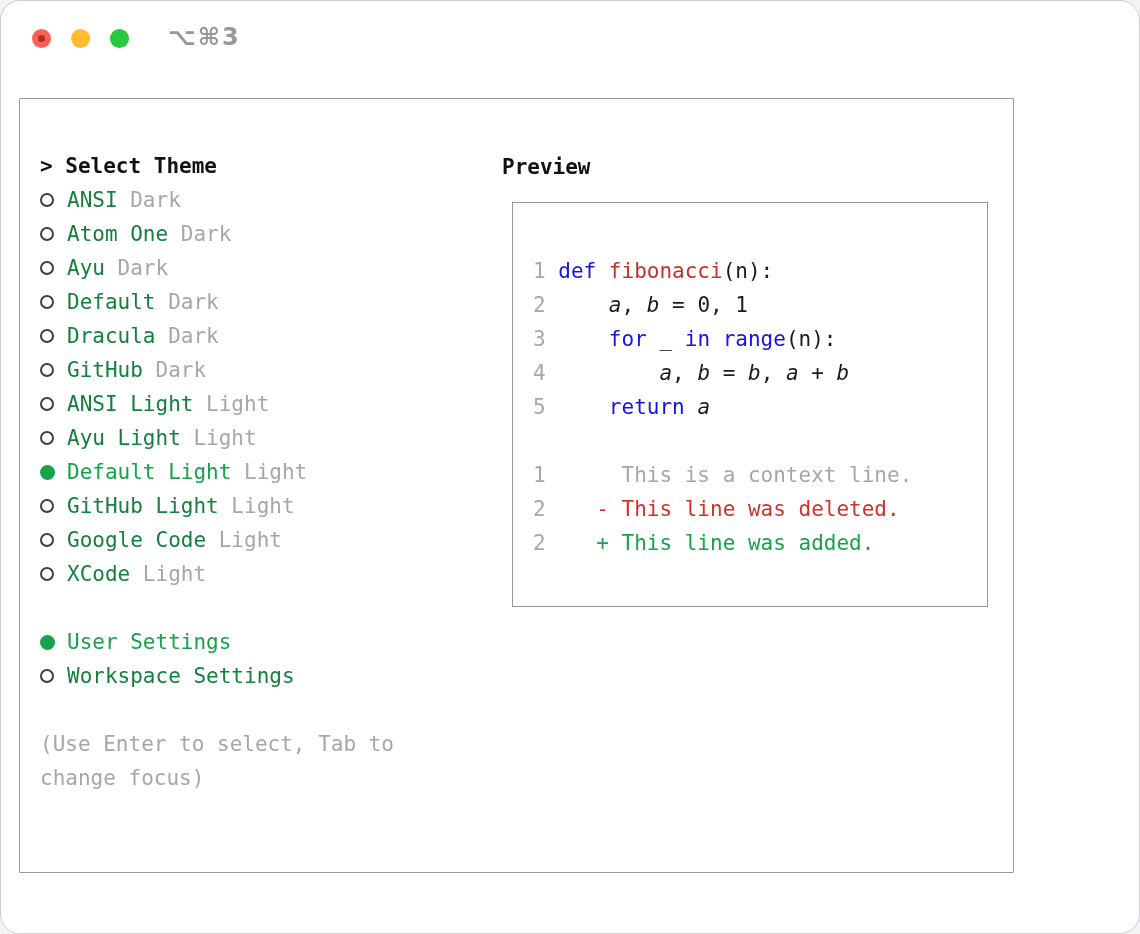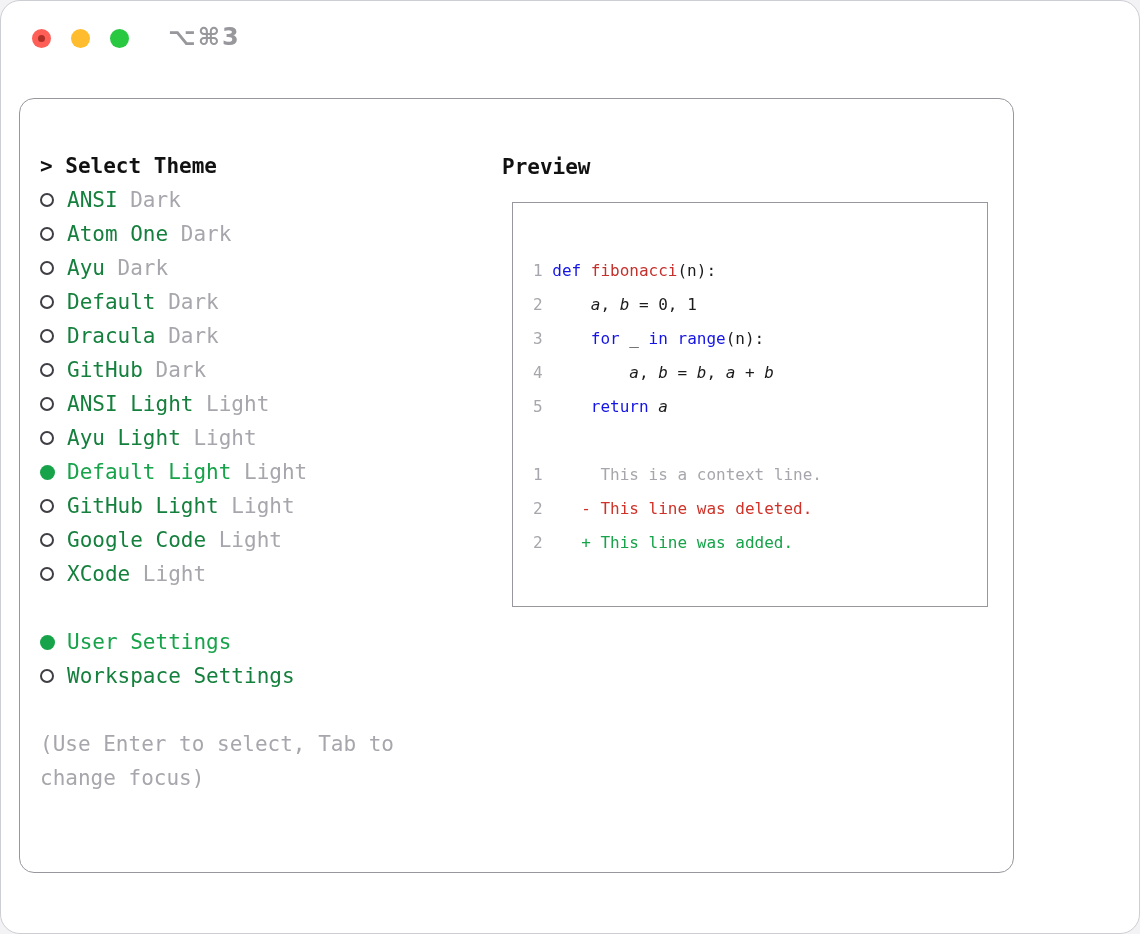--- a/index.html
+++ b/index.html
@@ -27,21 +27,21 @@
   .light.yellow { background: var(--traffic_yellow); }
   .light.green { background: var(--traffic_green); }
   .shortcut {
     position: absolute; left: 167px; top: 22px;
     font-size: 24px; font-weight: bold; letter-spacing: 2px;
     color: #97979c; font-family: "DejaVu Sans", "Liberation Sans", sans-serif;
   }
   .panel {
     position: absolute; left: 18px; top: 97px;
     width: 995px; height: 775px;
-    border: 1.5px solid #97979d; border-radius: 15px;
+    border: 1.5px solid #97979d; border-radius: 1px;
   }
   .left { position: absolute; left: 20px; top: 50px; font-size: 21px; color: #2f2f33; }
   .row { height: 34px; display: flex; align-items: center; white-space: pre; }
   .title-row { font-weight: bold; color: #111; }
   .radio {
     width: 14px; height: 14px; border-radius: 50%;
     border: 2px solid #3e3e44; margin-right: 13px; flex: 0 0 auto;
   }
   .radio.on { border: none; width: 15px; height: 15px; background: var(--selected_green); margin-right: 12px; }
   .tname { color: #15803d; }
@@ -51,21 +51,21 @@
   .hint { color: var(--muted_gray); max-width: 420px; line-height: 34px; white-space: normal; }
   .preview-title {
     position: absolute; left: 482px; top: 51px; height: 34px; line-height: 34px;
     font-size: 21px; font-weight: bold; color: #111;
   }
   .pbox {
     position: absolute; left: 492px; top: 103px;
     width: 476px; height: 405px;
     border: 1.5px solid #97979d;
     padding: 51px 0 0 20px;
-    font-size: 16px;
+    font-size: 21px;
   }
   .cline { height: 34px; line-height: 34px; white-space: pre; color: #1b1b1d; }
   .ln { display: inline-block; width: 1ch; margin-right: 1ch; color: var(--muted_gray); text-align: right; }
   .tok-kw { color: var(--keyword_blue); }
   .tok-fn { color: var(--function_red); }
   .tok-var { font-style: italic; }
   .tok-pl { color: #1b1b1d; }
   .d-context { color: var(--muted_gray); }
   .d-deleted { color: var(--deleted_red); }
   .d-added { color: var(--added_green); }

